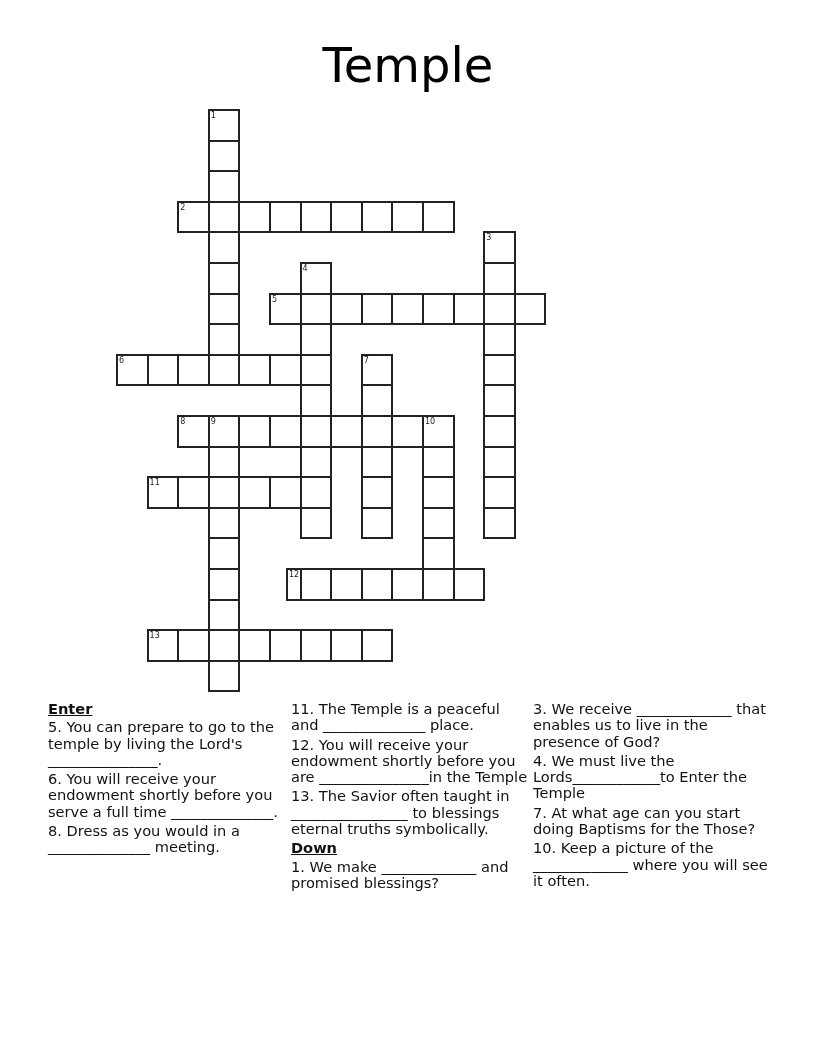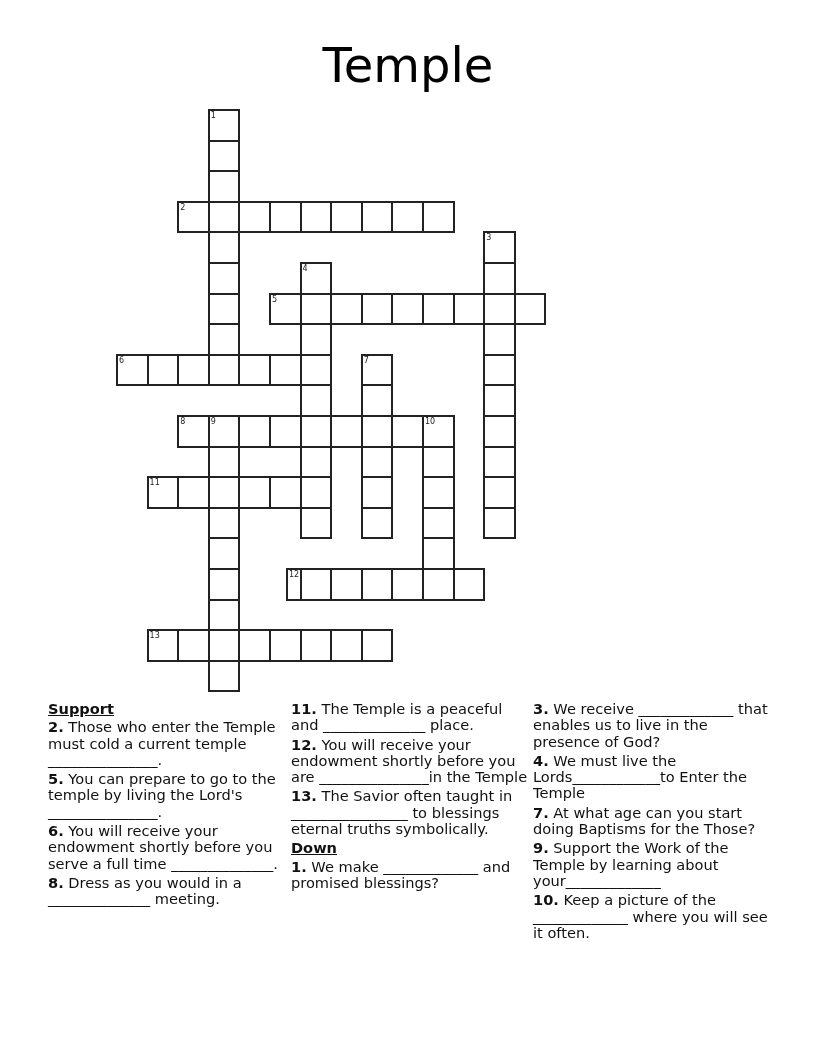--- a/index.html
+++ b/index.html
@@ -10,21 +10,21 @@
            color: #000; letter-spacing: 0px; }
   .grid { position: absolute; left: 0; top: 0; width: 816px; height: 700px; }
   .cell { position: absolute; box-sizing: border-box; width: 32.6px; height: 32.6px;
           border: 2px solid #222; background: #fff; }
   .cell .num { position: absolute; left: 1px; top: 0px; font-size: 8px; line-height: 9px;
                font-family: "DejaVu Sans", sans-serif; color: #222; }
   .clues { position: absolute; top: 701px; font-size: 14.6px; line-height: 16.3px; color: #111; }
   .col { position: absolute; top: 0; width: 240px; }
   .heading { font-weight: bold; text-decoration: underline; margin-bottom: 2px; }
   .clue { margin-bottom: 3px; }
-  .clue b { font-weight: bold; }
+  .clue b { font-weight: normal; }
 </style>
 </head>
 <body>
 
 <div class="title">Temple</div>
 
 <div class="grid" id="grid">
     <div class="cell" style="left: 207.8px; top: 109px;">
       <span class="num">1</span>
     </div>
@@ -139,33 +139,31 @@
     <div class="cell" style="left: 177.2px; top: 629.2px;"></div>
     <div class="cell" style="left: 238.4px; top: 629.2px;"></div>
     <div class="cell" style="left: 269px; top: 629.2px;"></div>
     <div class="cell" style="left: 299.6px; top: 629.2px;"></div>
     <div class="cell" style="left: 330.2px; top: 629.2px;"></div>
     <div class="cell" style="left: 360.8px; top: 629.2px;"></div>
   </div>
 
 <div class="clues">
   <div class="col" style="left:48px;">
-    <div class="heading">Support</div>
-    <div class="clue"><b>2.</b> <span>Those who enter the Temple must cold a current temple _______________.</span></div>
+    <div class="heading">Enter</div>
     <div class="clue"><b>5.</b> <span>You can prepare to go to the temple by living the Lord's _______________.</span></div>
     <div class="clue"><b>6.</b> <span>You will receive your endowment shortly before you serve a full time ______________.</span></div>
     <div class="clue"><b>8.</b> <span>Dress as you would in a ______________ meeting.</span></div>
   </div>
   <div class="col" style="left:291px;">
     <div class="clue"><b>11.</b> <span>The Temple is a peaceful and ______________ place.</span></div>
     <div class="clue"><b>12.</b> <span>You will receive your endowment shortly before you are _______________in the Temple</span></div>
     <div class="clue"><b>13.</b> <span>The Savior often taught in ________________ to blessings eternal truths symbolically.</span></div>
     <div class="heading">Down</div>
     <div class="clue"><b>1.</b> <span>We make _____________ and promised blessings?</span></div>
   </div>
   <div class="col" style="left:533px;">
     <div class="clue"><b>3.</b> <span>We receive _____________ that enables us to live in the presence of God?</span></div>
     <div class="clue"><b>4.</b> <span>We must live the Lords____________to Enter the Temple</span></div>
     <div class="clue"><b>7.</b> <span>At what age can you start doing Baptisms for the Those?</span></div>
-    <div class="clue"><b>9.</b> <span>Support the Work of the Temple by learning about your_____________</span></div>
     <div class="clue"><b>10.</b> <span>Keep a picture of the _____________ where you will see it often.</span></div>
   </div>
 </div>
 
 </body></html>

